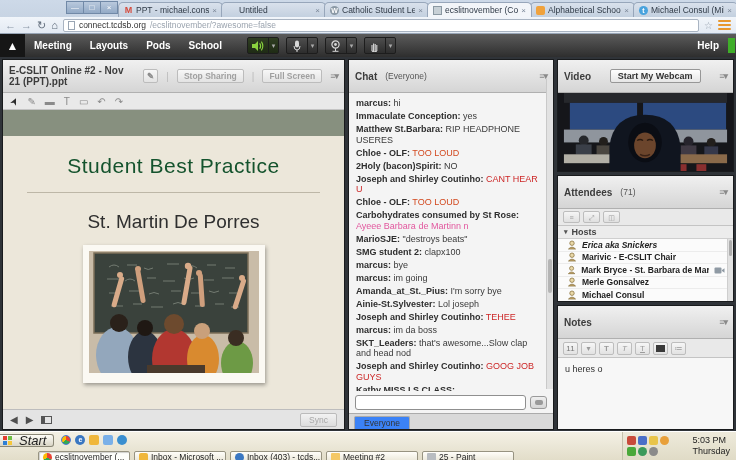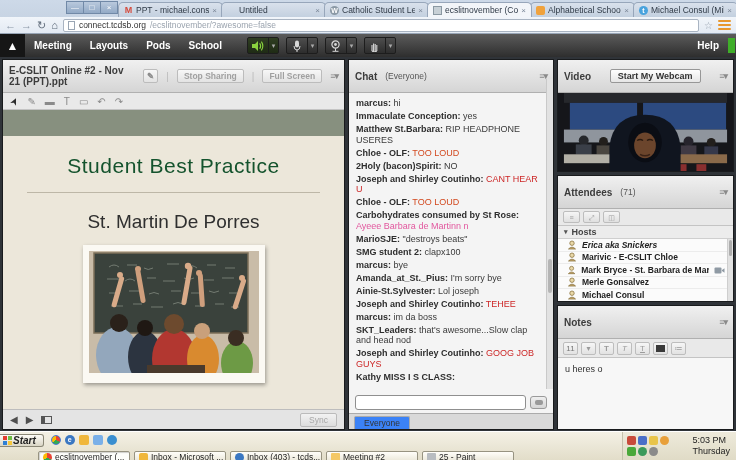--- a/index.html
+++ b/index.html
@@ -144,23 +144,23 @@
   .nt-btn { height:13px; min-width:15px; background:linear-gradient(#f6f6f6,#e2e2e2); border:1px solid #bdbdbd;
             border-radius:2px; color:#9a9a9a; font-size:8px; line-height:12px; text-align:center; padding:0 2px; }
   .nt-size { font-size:8px; color:#777; }
   .nt-swatch { display:inline-block; width:9px; height:7px; background:#3a3a3a; vertical-align:middle; }
   .notes-body { flex:1; background:#f7f7f7; font-size:9px; color:#333; padding:6px 7px; }
 
   
   .taskbar { position:absolute; left:0; right:0; bottom:0; height:29px;
              background:linear-gradient(#f4f1e5,#e2ddc9); border-top:1px solid #fff; }
   .tb-row1 { position:absolute; left:0; top:1px; height:14px; display:flex; align-items:center; }
-  .start-btn { height:13px; display:flex; align-items:center; gap:1px; padding:0 7px 0 3px;
+  .start-btn { height:13px; display:flex; align-items:center; gap:7px; padding:0 7px 0 3px;
                background:linear-gradient(#fdfcf7,#d9d5c5); border:1px solid #8a8776; border-left:none;
-               border-radius:0 3px 3px 0; font-size:10px; font-weight:bold; font-style:italic; color:#1d1d1d; }
+               border-radius:0 3px 3px 0; font-size:13px; font-weight:normal; font-style:italic; color:#1d1d1d; }
   .winflag { display:grid; grid-template-columns:4px 4px; grid-auto-rows:4px; gap:1px; }
   .winflag i:nth-child(1){background:#e33e30;} .winflag i:nth-child(2){background:#6fbf44;}
   .winflag i:nth-child(3){background:#2f7fd4;} .winflag i:nth-child(4){background:#f5c63a;}
   .ql { display:flex; gap:4px; margin-left:7px; }
   .ql-ico { width:10px; height:10px; border-radius:50%; font-size:7px; font-weight:bold; color:#fff;
             line-height:10px; text-align:center; }
   .ql-chrome { background:conic-gradient(#ea4335 0 33%,#34a853 33% 66%,#fbbc05 66% 100%); border:1px solid #4a7bd0; }
   .ql-ie { background:#3a77c2; }
   .ql-outlook { background:#f0b73c; border-radius:2px; }
   .ql-explorer { background:#7ab0e8; border-radius:2px; }
@@ -425,20 +425,24 @@
       <div class="msg">
         <span class="msg-name">SMG student 2:</span>
         <span class="msg-text">clapx100</span>
       </div>
 
       <div class="msg">
         <span class="msg-name">marcus:</span>
         <span class="msg-text">bye</span>
       </div>
 
+      <div class="msg">
+        <span class="msg-name">marcus:</span>
+        <span class="msg-text">im going</span>
+      </div>
 
       <div class="msg">
         <span class="msg-name">Amanda_at_St._Pius:</span>
         <span class="msg-text">I'm sorry bye</span>
       </div>
 
       <div class="msg">
         <span class="msg-name">Ainie-St.Sylvester:</span>
         <span class="msg-text">Lol joseph</span>
       </div>
@@ -542,21 +546,21 @@
           </svg>
           <span class="att-name italic">Erica aka Snickers</span>
 
         </div>
 
         <div class="att-row">
           <svg width="10" height="10" viewBox="0 0 10 10">
             <circle cx="5" cy="3.2" r="2.2" fill="#e9d8a8" stroke="#8a7340" stroke-width="0.8"></circle>
             <path d="M1.5 9 Q5 5.3 8.5 9 Z" fill="#c9a96a" stroke="#8a7340" stroke-width="0.8"></path>
           </svg>
-          <span class="att-name">Marivic - E-CSLIT Chloe</span>
+          <span class="att-name">Marivic - E-CSLIT Chair</span>
 
         </div>
 
         <div class="att-row">
           <svg width="10" height="10" viewBox="0 0 10 10">
             <circle cx="5" cy="3.2" r="2.2" fill="#e9d8a8" stroke="#8a7340" stroke-width="0.8"></circle>
             <path d="M1.5 9 Q5 5.3 8.5 9 Z" fill="#c9a96a" stroke="#8a7340" stroke-width="0.8"></path>
           </svg>
           <span class="att-name">Mark Bryce - St. Barbara de Martin</span>
           <span class="att-cam">

